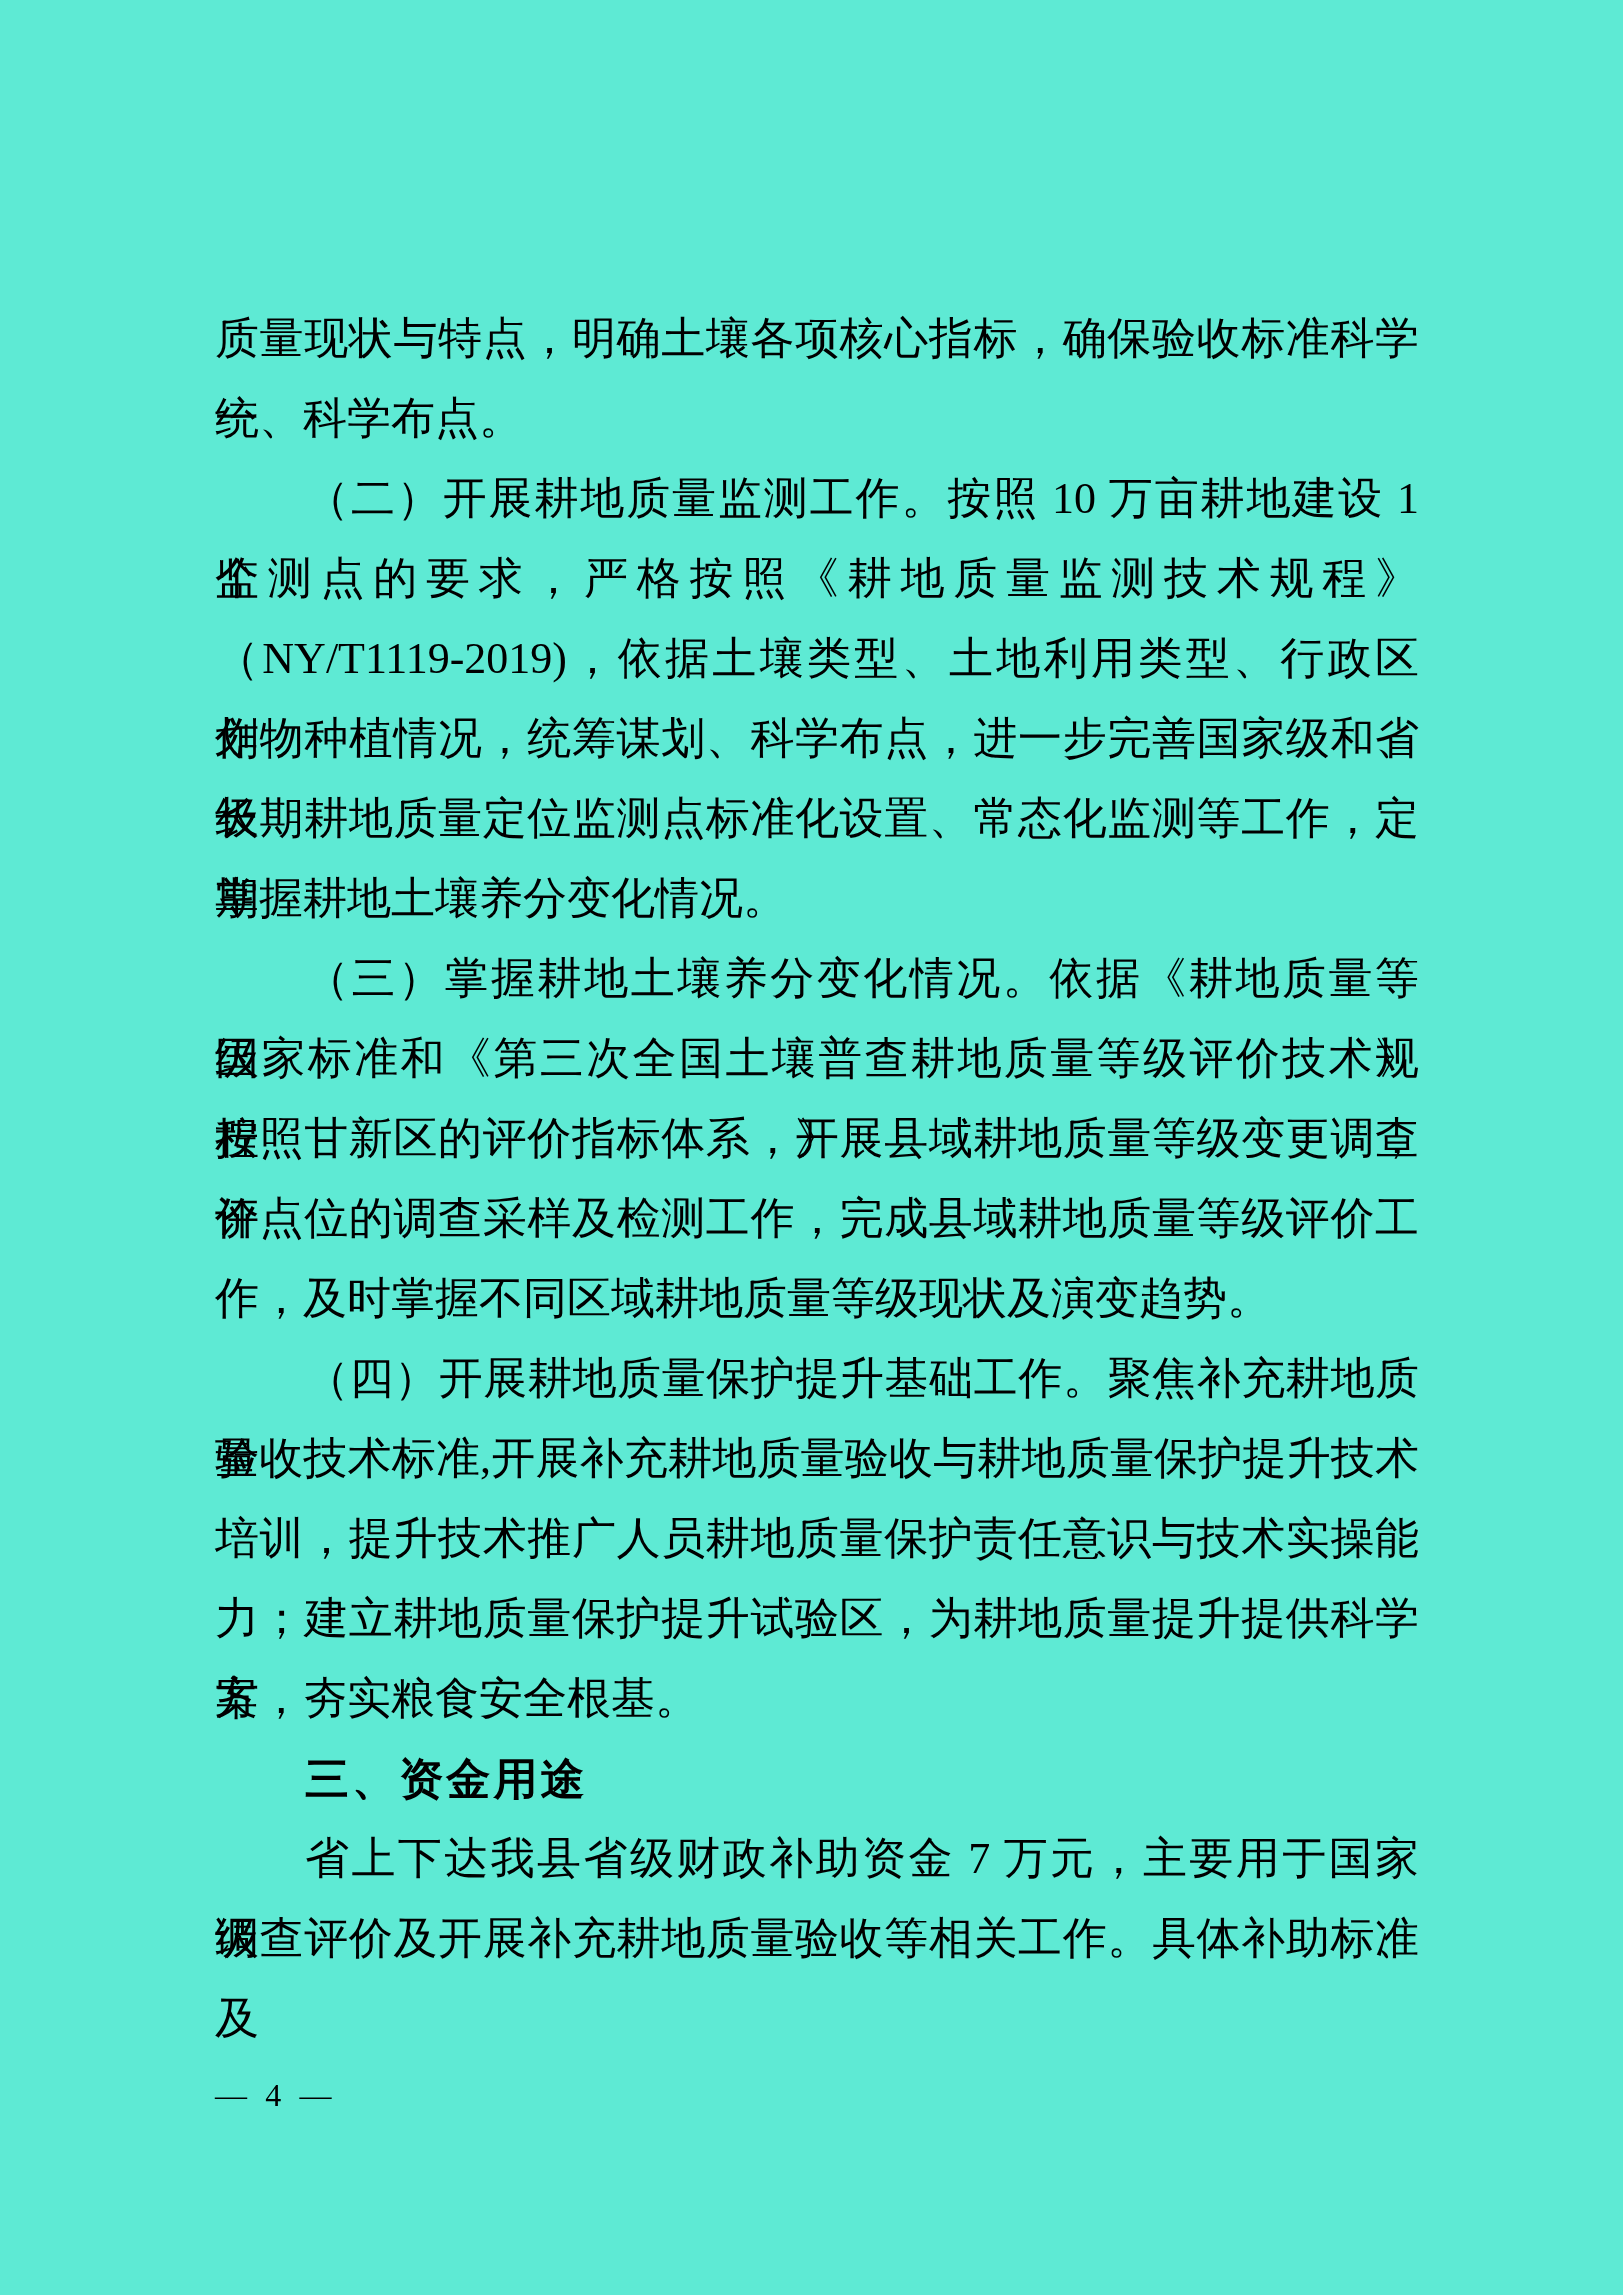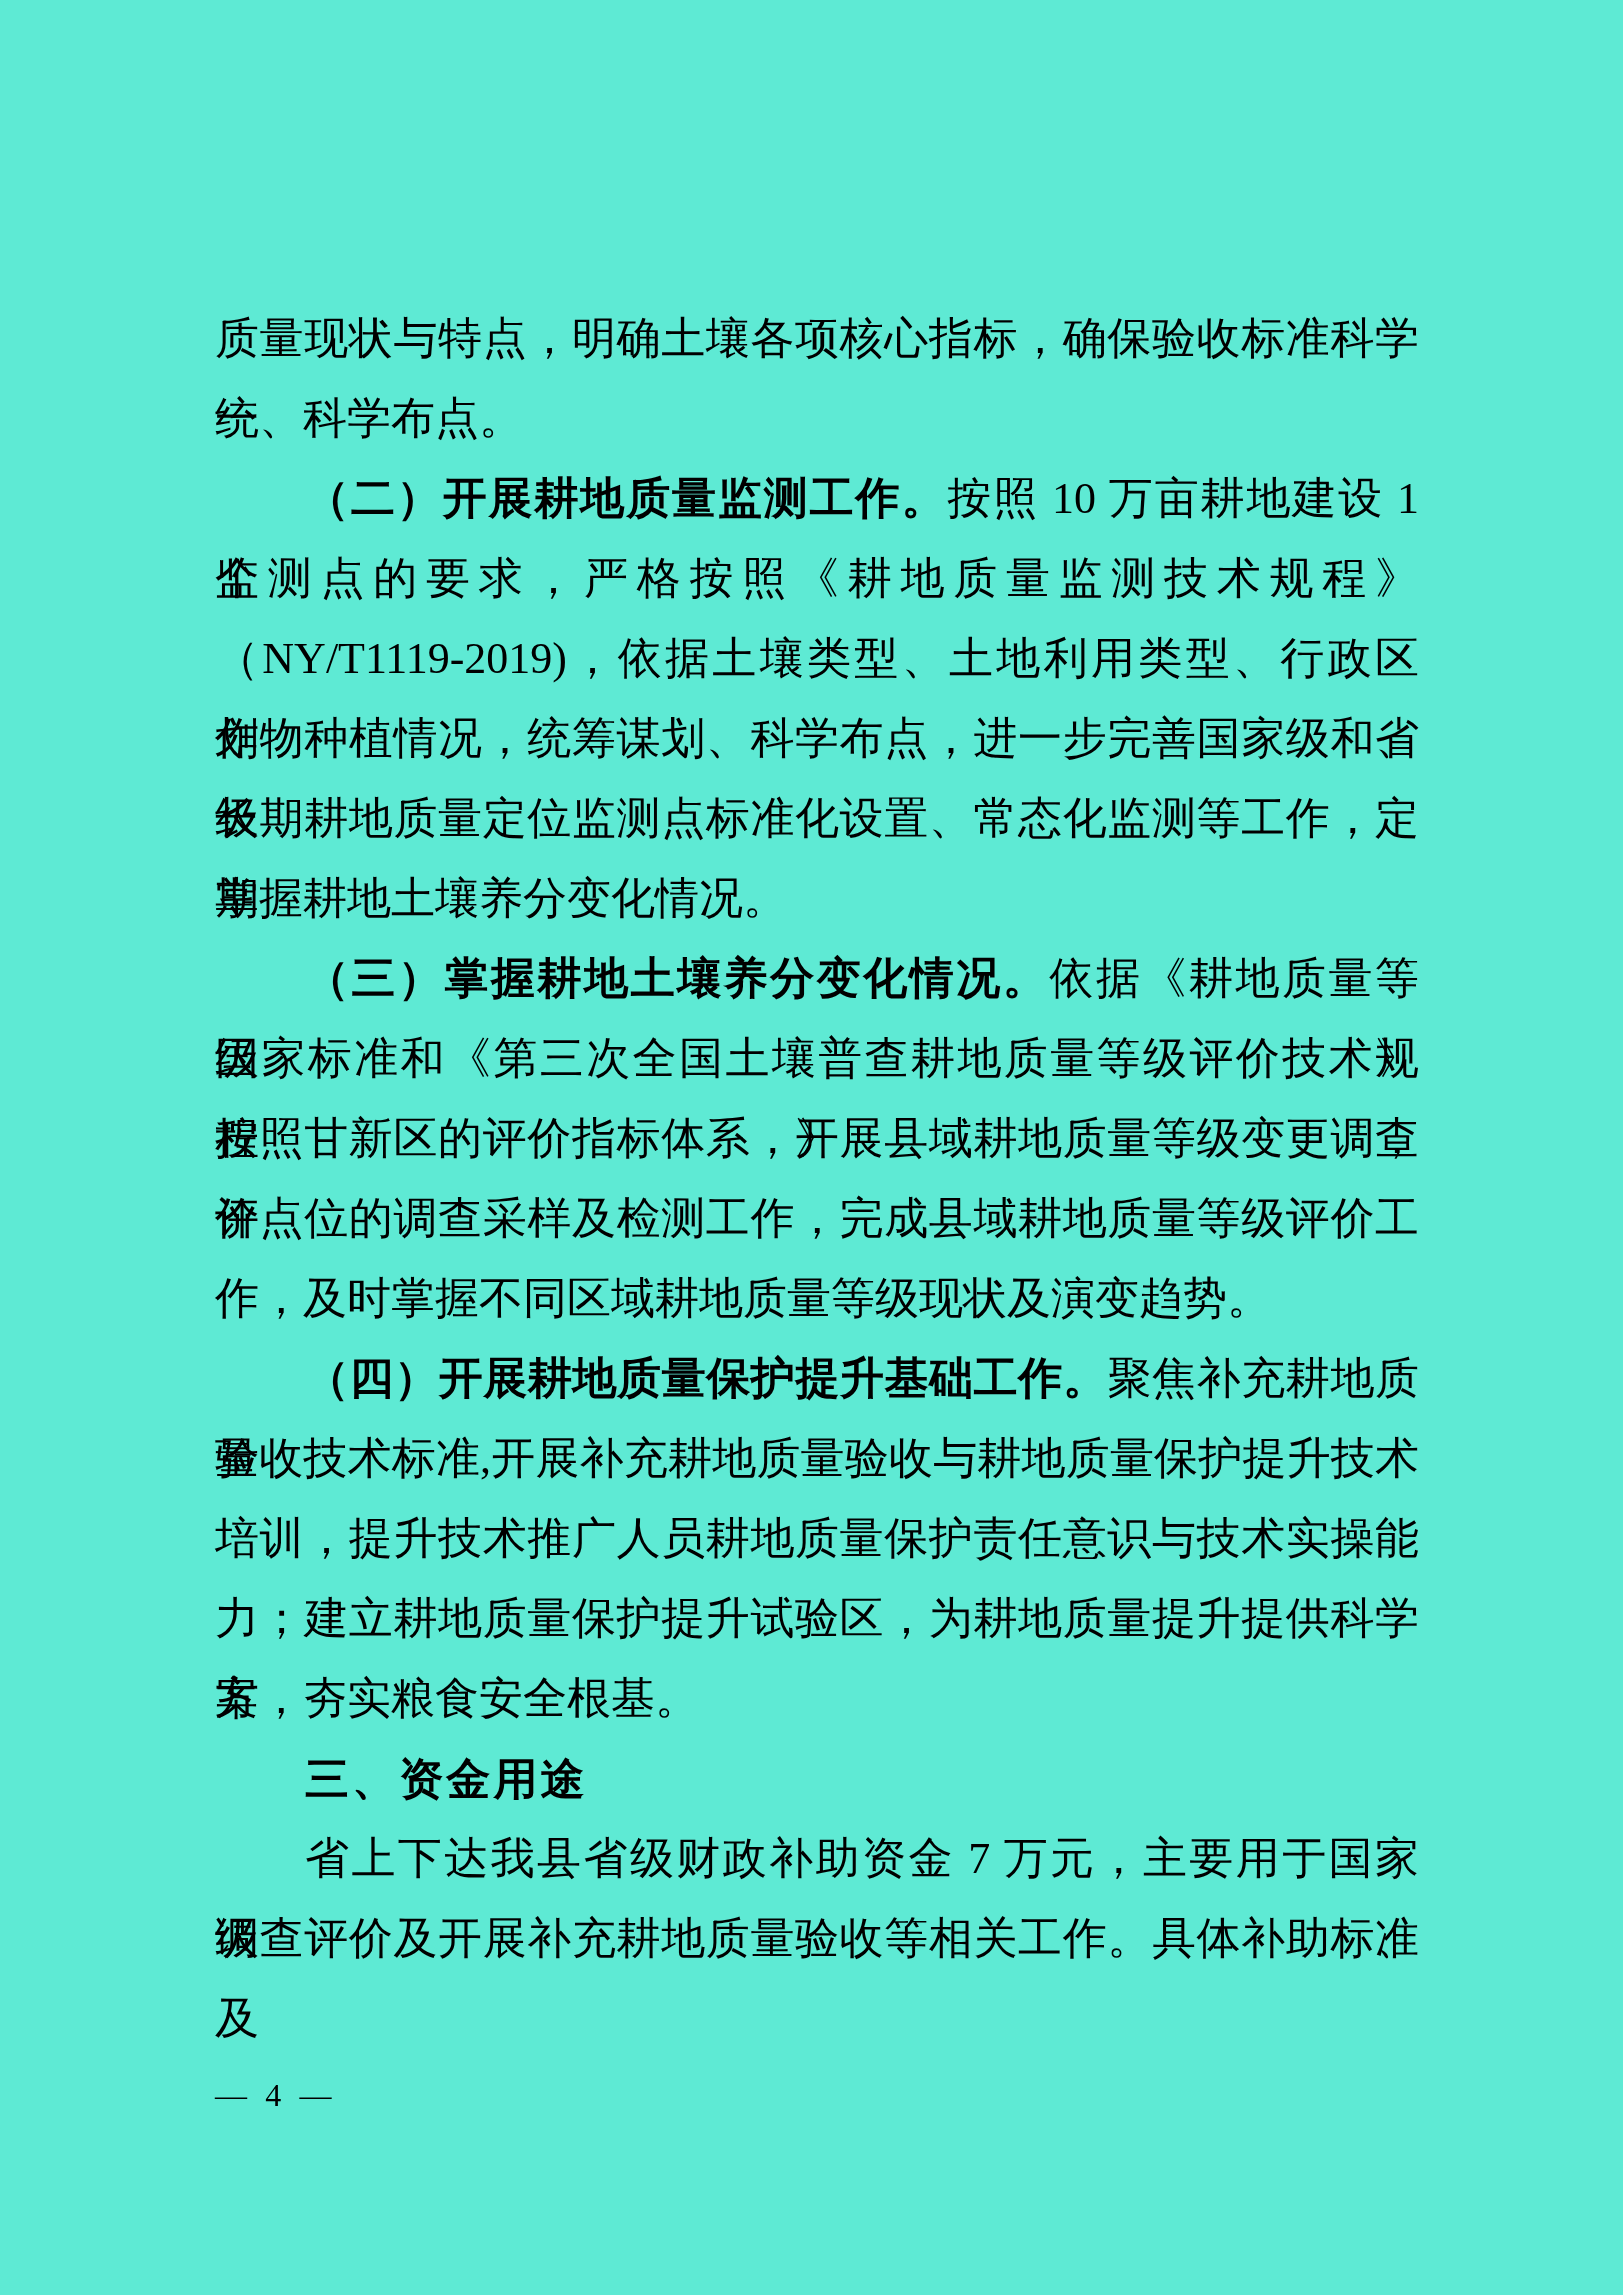--- a/index.html
+++ b/index.html
@@ -36,21 +36,21 @@
     overflow: visible;
     white-space: normal;
   }
   .line.end {
     text-align-last: left;
   }
   .line.indent {
     text-indent: 90px;
   }
   .b {
-    font-weight: 700;
+    font-weight: 400;
   }
   .heading .b {
     font-family: Liberation Sans, sans-serif;
     font-weight: 700;
     letter-spacing: 3.1px;
   }
   .footer {
     position: absolute;
     left: 215px;
     top: 2075px;

